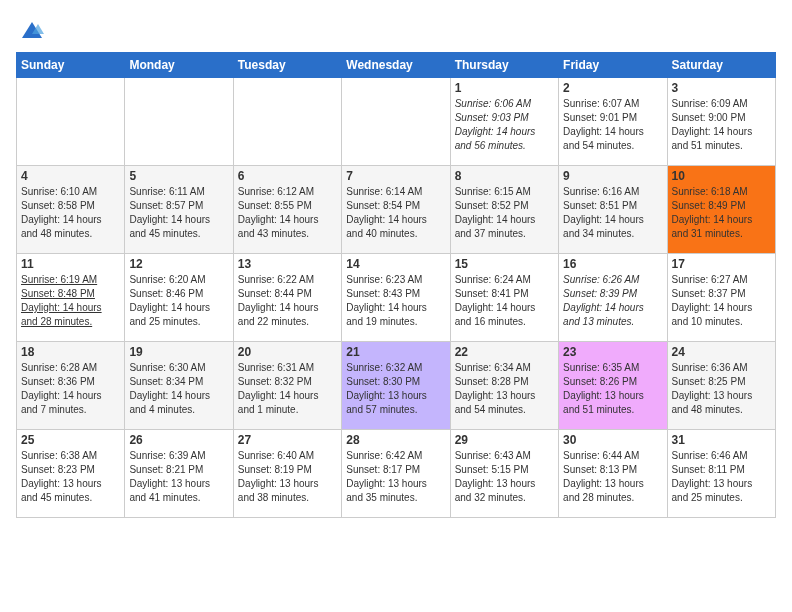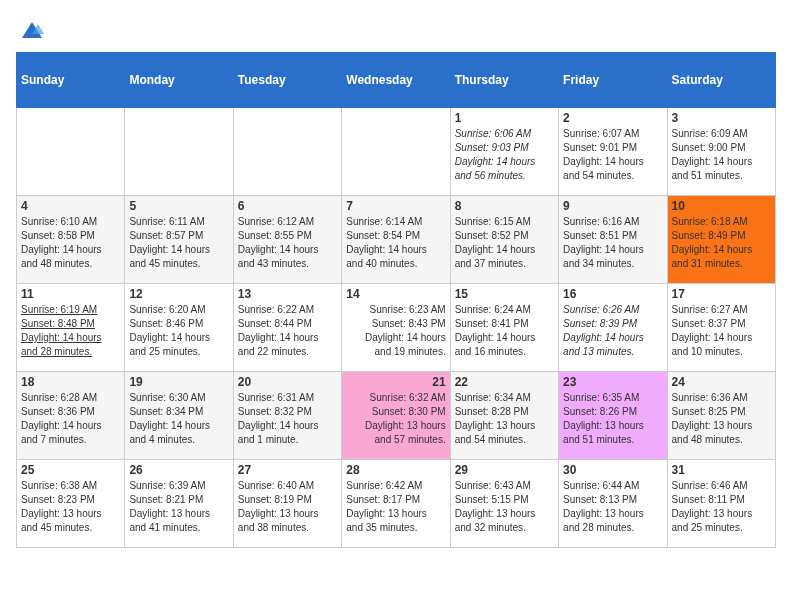--- a/index.html
+++ b/index.html
@@ -56,21 +56,21 @@
     .calendar-table {
       width: 100%;
       border-collapse: collapse;
       table-layout: fixed;
     }
     .calendar-table th {
       background: #2a6fc9;
       color: #fff;
       font-size: 12px;
       font-weight: bold;
-      padding: 20px 4px;
+      padding: 5px 4px;
       text-align: left;
       border: 1px solid #2a6fc9;
     }
     .calendar-table td {
       border: 1px solid #ccc;
       vertical-align: top;
       padding: 3px 4px;
       font-size: 10px;
       color: #333;
       height: 88px;
@@ -222,21 +222,21 @@
         </td>
         <td>
           <span class="day-number">13</span>
           <div class="day-info" style="white-space: pre-line;">Sunrise: 6:22 AM
 Sunset: 8:44 PM
 Daylight: 14 hours
 and 22 minutes.</div>
         </td>
         <td>
           <span class="day-number">14</span>
-          <div class="day-info" style="white-space: pre-line; text-align: right;">Sunrise: 6:23 AM
+          <div class="day-info" style="white-space: pre-line;">Sunrise: 6:23 AM
 Sunset: 8:43 PM
 Daylight: 14 hours
 and 19 minutes.</div>
         </td>
         <td>
           <span class="day-number">15</span>
           <div class="day-info" style="white-space: pre-line;">Sunrise: 6:24 AM
 Sunset: 8:41 PM
 Daylight: 14 hours
 and 16 minutes.</div>
@@ -271,21 +271,21 @@
 Daylight: 14 hours
 and 4 minutes.</div>
         </td>
         <td style="background: rgb(245, 245, 245);">
           <span class="day-number">20</span>
           <div class="day-info" style="white-space: pre-line;">Sunrise: 6:31 AM
 Sunset: 8:32 PM
 Daylight: 14 hours
 and 1 minute.</div>
         </td>
-        <td style="background: #f9a8d4; text-align: right;">
+        <td style="background: #c4b5fd;">
           <span class="day-number">21</span>
           <div class="day-info" style="white-space: pre-line;">Sunrise: 6:32 AM
 Sunset: 8:30 PM
 Daylight: 13 hours
 and 57 minutes.</div>
         </td>
         <td style="background: rgb(245, 245, 245);">
           <span class="day-number">22</span>
           <div class="day-info" style="white-space: pre-line;">Sunrise: 6:34 AM
 Sunset: 8:28 PM

